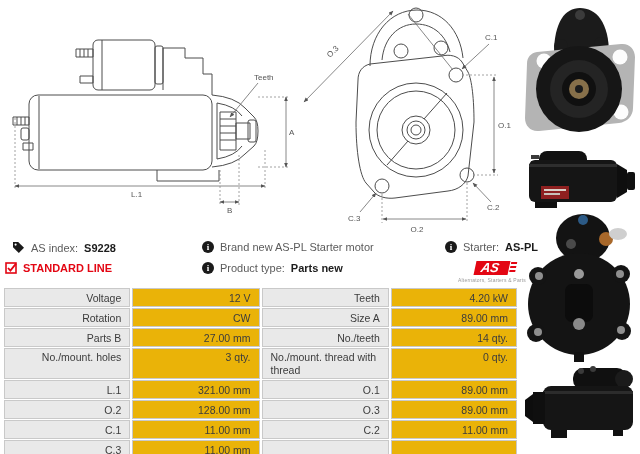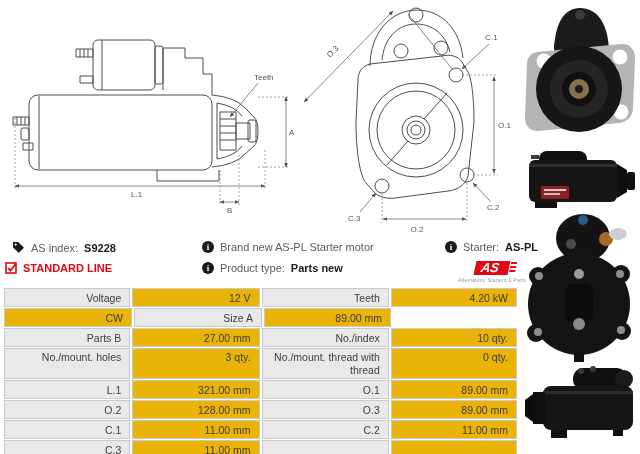--- a/index.html
+++ b/index.html
@@ -36,21 +36,21 @@
   
   .spec{position:absolute;left:4px;top:288px;width:513px;font-size:10.5px;color:#3c3c3c;}
   .spec-row{display:flex;gap:2px;margin-bottom:1px;}
   .cell{box-sizing:border-box;border:1px solid #c9c9c9;height:19px;
         display:flex;align-items:center;justify-content:flex-end;
         padding:0 8px;overflow:hidden;}
   .cell.lab{background:#e9e9e9;}
   .cell.val{background:#eab308;}
   .w1{width:127px;padding-left:6px;} .w2{width:128px;} .w3{width:128px;} .w4{width:127px;}
   .spec-row.tall .cell{height:31px;align-items:flex-start;padding-top:2px;}
-  .spec-row.tall .cell.lab{line-height:13px;text-align:right;}
+  .spec-row.tall .cell.lab{line-height:13px;text-align:left;}
 </style>
 </head>
 <body>
 
 <div class="screen">
 
   <div class="drawing side">
     <svg viewBox="0 0 290 235">
       <defs>
         <marker id="ar1" markerWidth="8" markerHeight="8" refX="5.5" refY="2.5" orient="auto-start-reverse">
@@ -282,30 +282,31 @@
   <div class="spec">
 
     <div class="spec-row">
       <div class="cell lab w1">Voltage</div>
       <div class="cell val w2">12 V</div>
       <div class="cell lab w3">Teeth</div>
       <div class="cell val w4">4.20 kW</div>
     </div>
 
     <div class="spec-row">
+      <div class="cell lab w1">Rotation</div>
       <div class="cell val w2">CW</div>
       <div class="cell lab w3">Size A</div>
       <div class="cell val w4">89.00 mm</div>
     </div>
 
     <div class="spec-row">
       <div class="cell lab w1">Parts B</div>
       <div class="cell val w2">27.00 mm</div>
-      <div class="cell lab w3">No./index</div>
-      <div class="cell val w4">10 qty.</div>
+      <div class="cell lab w3">No./teeth</div>
+      <div class="cell val w4">14 qty.</div>
     </div>
 
     <div class="spec-row tall">
       <div class="cell lab w1">No./mount. holes</div>
       <div class="cell val w2">3 qty.</div>
       <div class="cell lab w3">No./mount. thread with thread</div>
       <div class="cell val w4">0 qty.</div>
     </div>
 
     <div class="spec-row">

